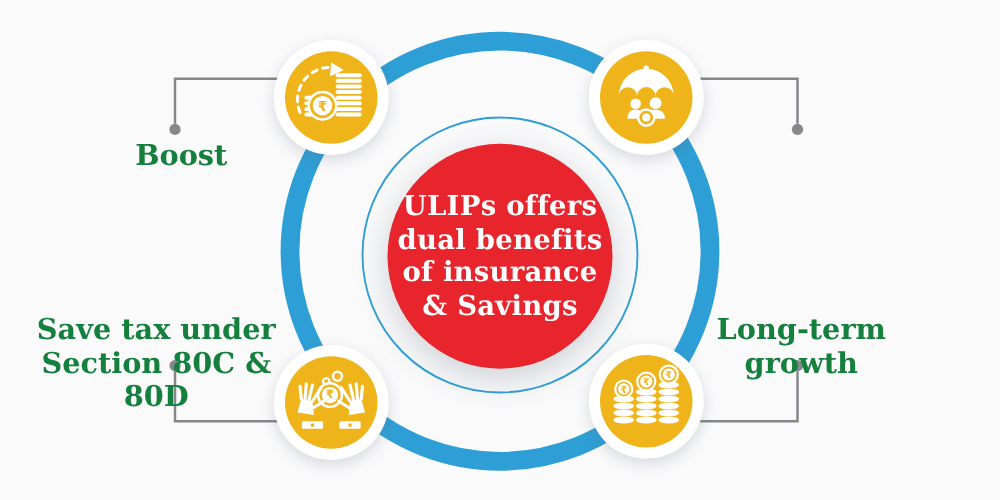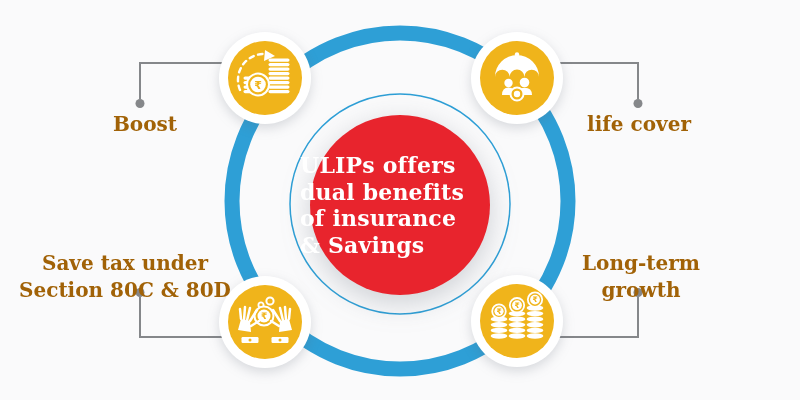--- a/index.html
+++ b/index.html
@@ -4,26 +4,26 @@
 <style>
   html,body { margin:0; padding:0; background:#ffffff; }
   .canvas {
     position:relative; width:800px; height:400px;
     background:#fafafb; overflow:hidden;
     font-family:"DejaVu Serif", serif;
   }
   .canvas svg { position:absolute; left:0; top:0; }
   .center-text {
     position:absolute; left:300px; top:152px; width:200px;
-    color:#ffffff; font-weight:bold;
+    text-align:center; color:#ffffff; font-weight:bold;
     font-size:22px; line-height:26.5px; letter-spacing:0.2px;
   }
   .label {
-    position:absolute; text-align:center; color:#a16207;
-    font-weight:bold; font-size:20px; line-height:27px;
+    position:absolute; text-align:center; color:#15803d;
+    font-weight:bold; font-size:23px; line-height:27px;
   }
   .label-tl { left:45px;  top:111px; width:200px; }
   .label-tr { left:539px; top:111px; width:200px; }
   .label-bl { left:15px;  top:250px; width:220px; }
   .label-br { left:541px; top:250px; width:200px; }
   .shadow-soft { filter: drop-shadow(0 4px 6px rgba(90,100,115,0.22)); }
   .shadow-big  { filter: drop-shadow(0 8px 14px rgba(90,100,115,0.28)); }
   .rupee { font-family:"DejaVu Sans", sans-serif; font-weight:bold; }
 </style>
 </head>
@@ -172,21 +172,20 @@
     <div>ULIPs offers</div>
     <div>dual benefits</div>
     <div>of insurance</div>
     <div>&amp; Savings</div>
   </div>
 
   <div class="label label-tl">
     <div>Boost</div>
   </div>
   <div class="label label-tr">
-    <div>life cover</div>
   </div>
   <div class="label label-bl">
     <div>Save tax under</div>
     <div>Section 80C &amp; 80D</div>
   </div>
   <div class="label label-br">
     <div>Long-term</div>
     <div>growth</div>
   </div>
 

